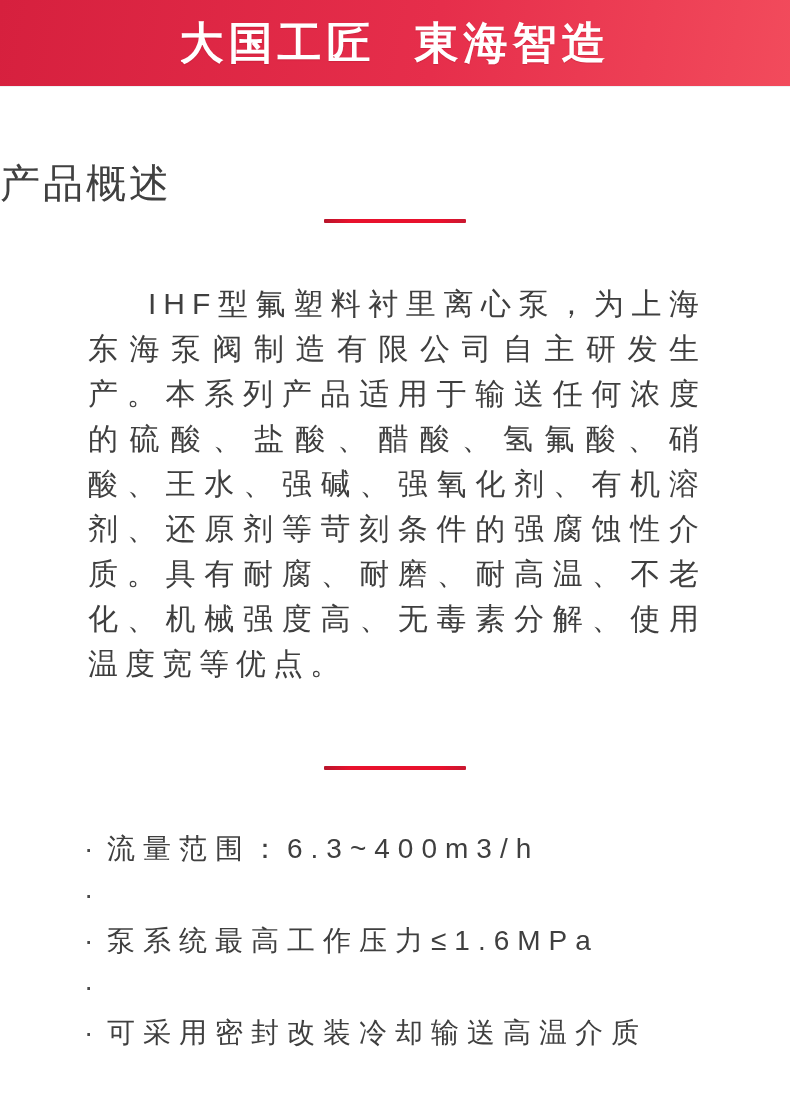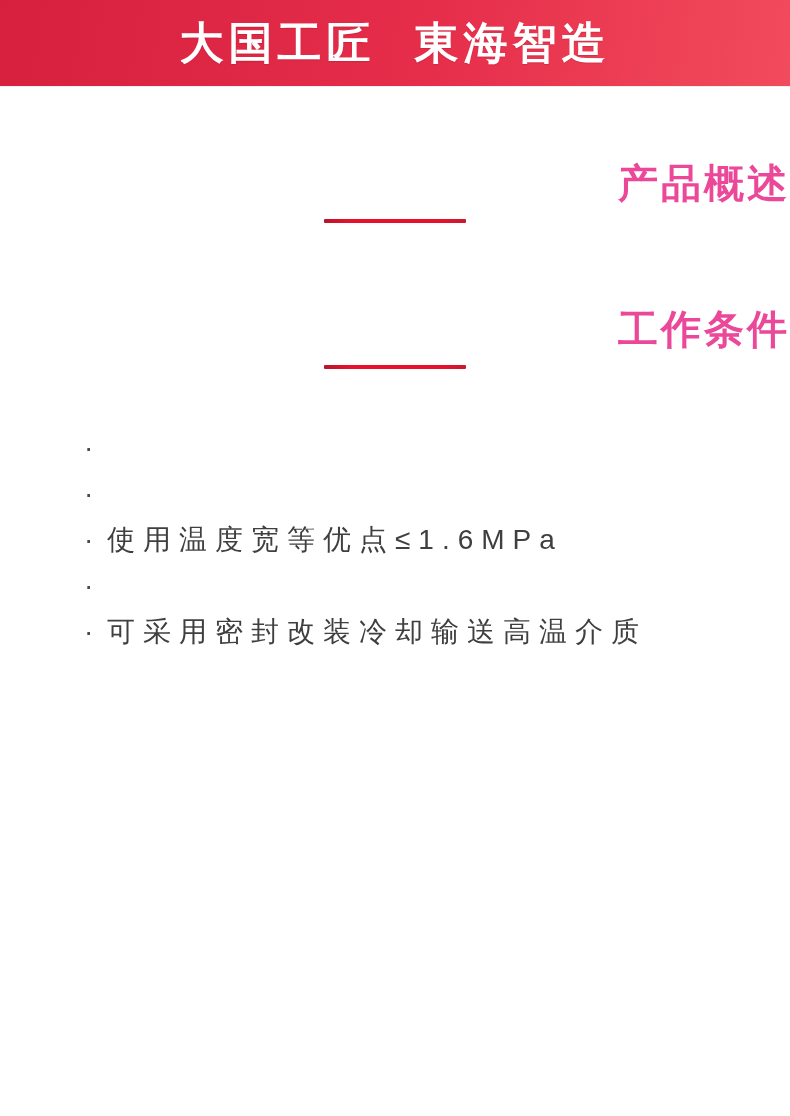--- a/index.html
+++ b/index.html
@@ -33,25 +33,25 @@
     letter-spacing: 5px;
     word-spacing: 22px;
     line-height: 1;
     text-shadow: 0 1px 1px rgba(150,10,30,0.25);
   }
 
   
   .section-overview { margin-top: 70px; }
   .section-work { margin-top: 80px; }
   .section-title {
-    text-align: right;
+    text-align: left;
     font-size: 40px;
     line-height: 52px;
-    font-weight: bold;
-    color: #ec4899;
+    font-weight: normal;
+    color: #404040;
     letter-spacing: 3px;
     margin: 0;
   }
   .title-underline {
     width: 142px;
     height: 4px;
     margin: 10px auto 0 auto;
     background: linear-gradient(90deg, #b7152b, #e8112d 18%, #e8112d 82%, #c91830);
     border-radius: 1px;
   }
@@ -97,36 +97,37 @@
 
 <div class="page">
 
   <header class="banner">
     <span class="banner-title">大国工匠 東海智造</span>
   </header>
 
   <section class="section-overview">
     <h2 class="section-title">产品概述</h2>
     <div class="title-underline"></div>
+    <p class="overview-text">IHF型氟塑料衬里离心泵，为上海东海泵阀制造有限公司自主研发生产。本系列产品适用于输送任何浓度的硫酸、盐酸、醋酸、氢氟酸、硝酸、王水、强碱、强氧化剂、有机溶剂、还原剂等苛刻条件的强腐蚀性介质。具有耐腐、耐磨、耐高温、不老化、机械强度高、无毒素分解、使用温度宽等优点。</p>
   </section>
 
   <section class="section-work">
-    <h2 class="section-title">工作条件</h2>
     <div class="title-underline"></div>
 
     <ul class="cond-list">
       <li class="cond-item">
         <span class="bullet-dot">·</span>
+        <span>流量范围：6.3~400m3/h</span>
       </li>
       <li class="cond-item">
         <span class="bullet-dot">·</span>
       </li>
       <li class="cond-item">
         <span class="bullet-dot">·</span>
-        <span>使用温度宽等优点≤1.6MPa</span>
+        <span>泵系统最高工作压力≤1.6MPa</span>
       </li>
       <li class="cond-item">
         <span class="bullet-dot">·</span>
       </li>
       <li class="cond-item">
         <span class="bullet-dot">·</span>
         <span>可采用密封改装冷却输送高温介质</span>
       </li>
     </ul>
   </section>

